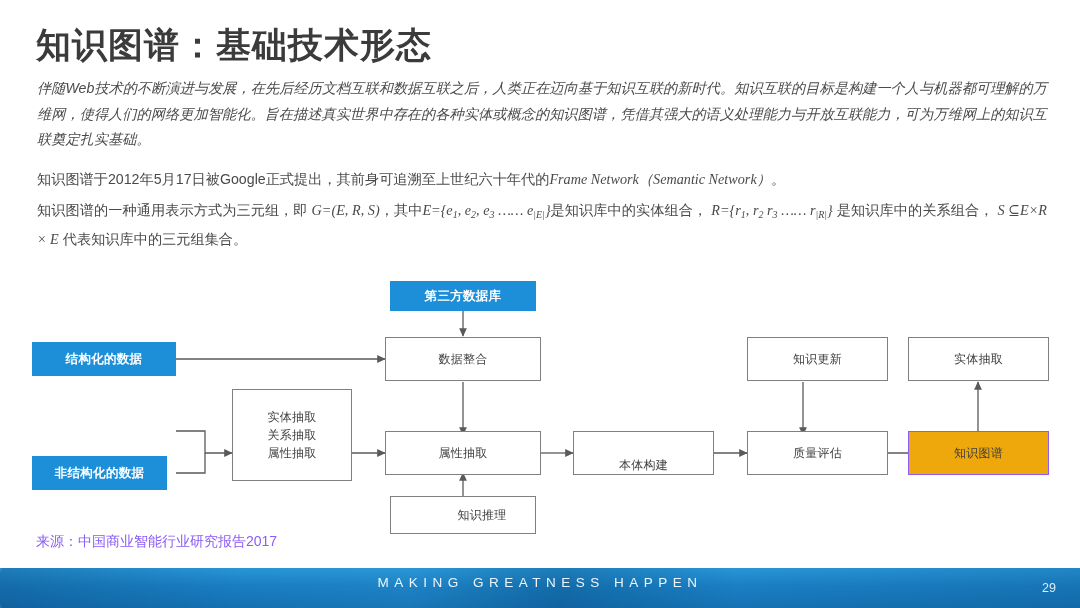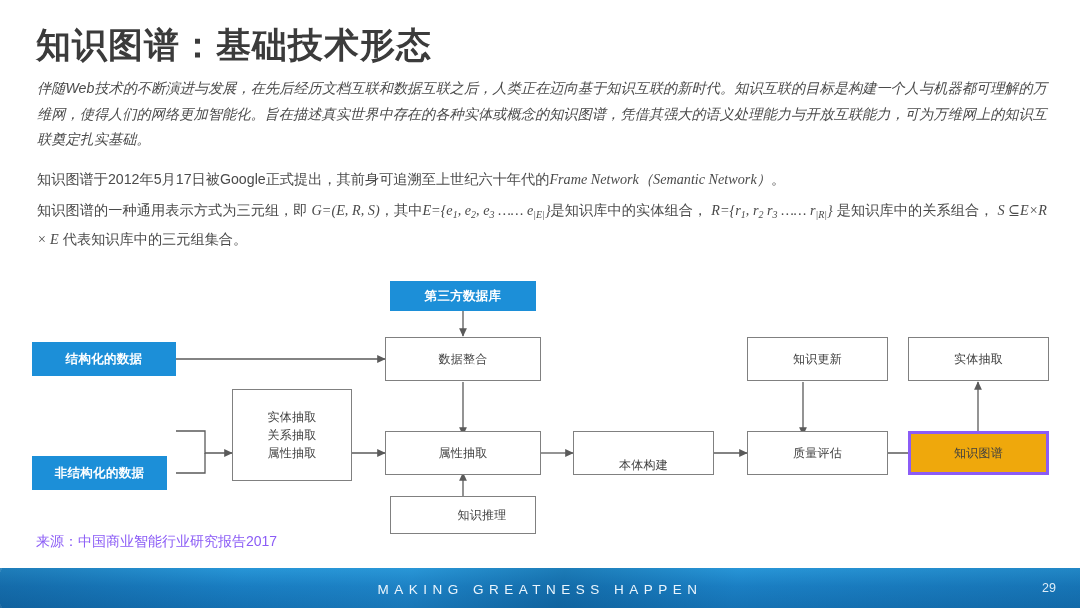--- a/index.html
+++ b/index.html
@@ -85,21 +85,21 @@
     color: #ffffff;
     font-weight: bold;
     font-size: 12.5px;
   }
   .node.white {
     background: #ffffff;
     border: 1px solid #808080;
   }
   .node.orange {
     background: #EFA80C;
-    border: 3px solid #8b5cf6;
+    border: 1px solid #8b5cf6;
     color: #3f3f3f;
     text-align: center;
   }
   .node .stack { display: block; }
 
   
   #source-note {
     position: absolute;
     left: 36px;
     top: 533px;
@@ -119,21 +119,21 @@
       linear-gradient(115deg, rgba(255,255,255,0.10) 0 2px, rgba(0,0,0,0) 2px 7px),
       linear-gradient(65deg, rgba(255,255,255,0.07) 0 2px, rgba(0,0,0,0) 2px 9px),
       linear-gradient(100deg, rgba(10,70,120,0.35) 0%, rgba(20,110,170,0.10) 22%,
                       rgba(40,140,200,0.25) 38%, rgba(10,80,130,0.40) 52%,
                       rgba(30,125,190,0.15) 68%, rgba(15,90,145,0.30) 100%),
       linear-gradient(180deg, #2a9adc 0%, #1a7fc4 45%, #1470b2 100%);
   }
   #footer-tagline {
     position: absolute;
     left: 0;
-    top: 7px;
+    top: 0;
     width: 1080px;
     height: 28px;
     display: flex;
     align-items: center;
     justify-content: center;
     font-size: 13.5px;
     letter-spacing: 5.5px;
     color: #eaf5fd;
     border-radius: 16px;
   }

